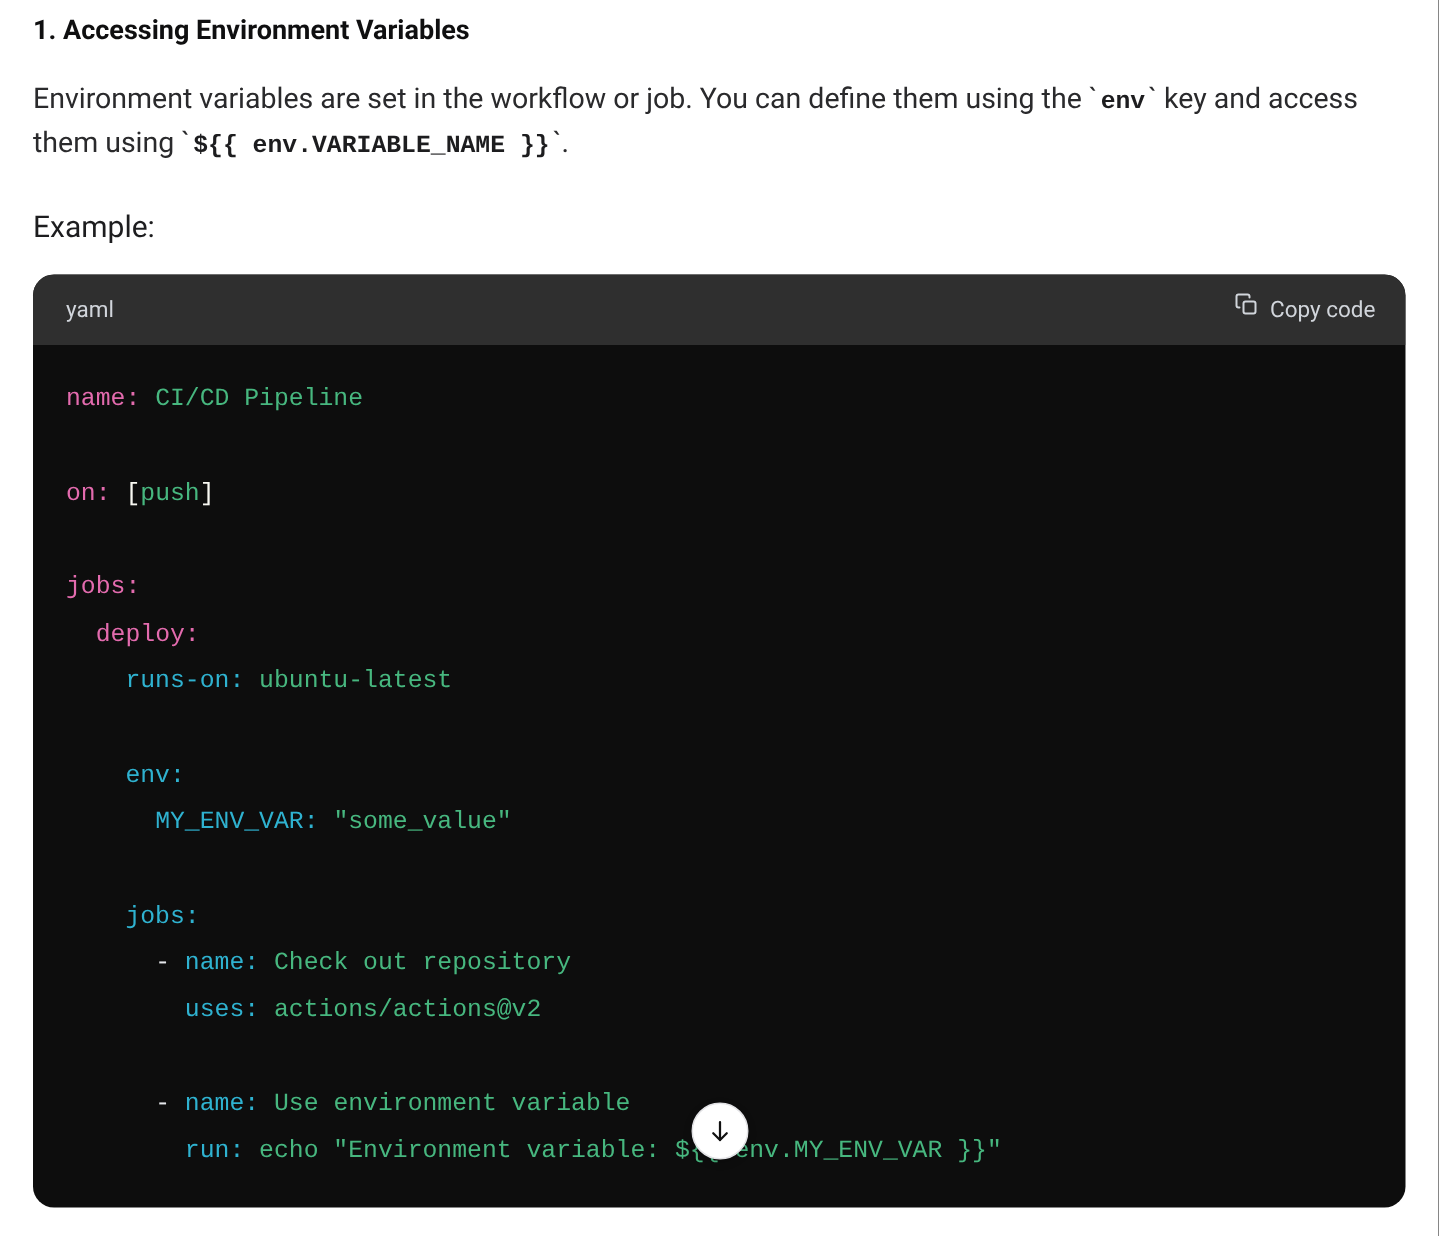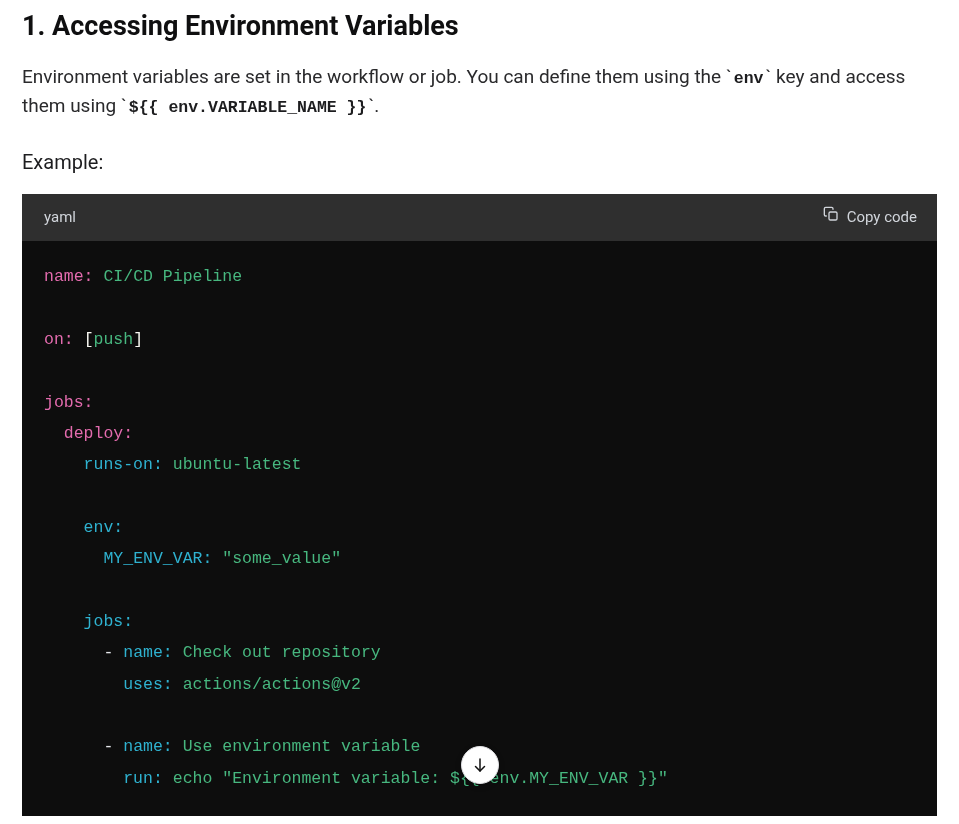--- a/index.html
+++ b/index.html
@@ -18,21 +18,21 @@
     font-family:-apple-system,BlinkMacSystemFont,"Segoe UI",Roboto,Helvetica,Arial,sans-serif;
     color:var(--text);
     background:#ffffff;
     font-size:19px;
     line-height:1.55;
     width:959px;
     box-sizing:border-box;
     padding:0 22px 24px 22px;
   }
   h3.section-heading{
-    font-size:27px;
+    font-size:18px;
     font-weight:700;
     margin:10px 0 18px 0;
     line-height:1.25;
     color:#0f0f10;
   }
   p.para{
     margin:0 0 14px 0;
     font-size:19px;
     color:#2a2a2c;
   }
@@ -43,21 +43,21 @@
     padding:0 2px;
     color:#1d1d1f;
     font-weight:700;
   }
   .example-label{
     font-weight:400;
     font-size:20px;
     margin:26px 0 16px 0;
   }
   .code-block{
-    border-radius:0;
+    border-radius:14px;
     overflow:hidden;
     background:var(--code-bg);
   }
   .code-header{
     display:flex;
     align-items:center;
     justify-content:space-between;
     background:var(--code-header);
     color:var(--code-header-text);
     font-size:15px;

